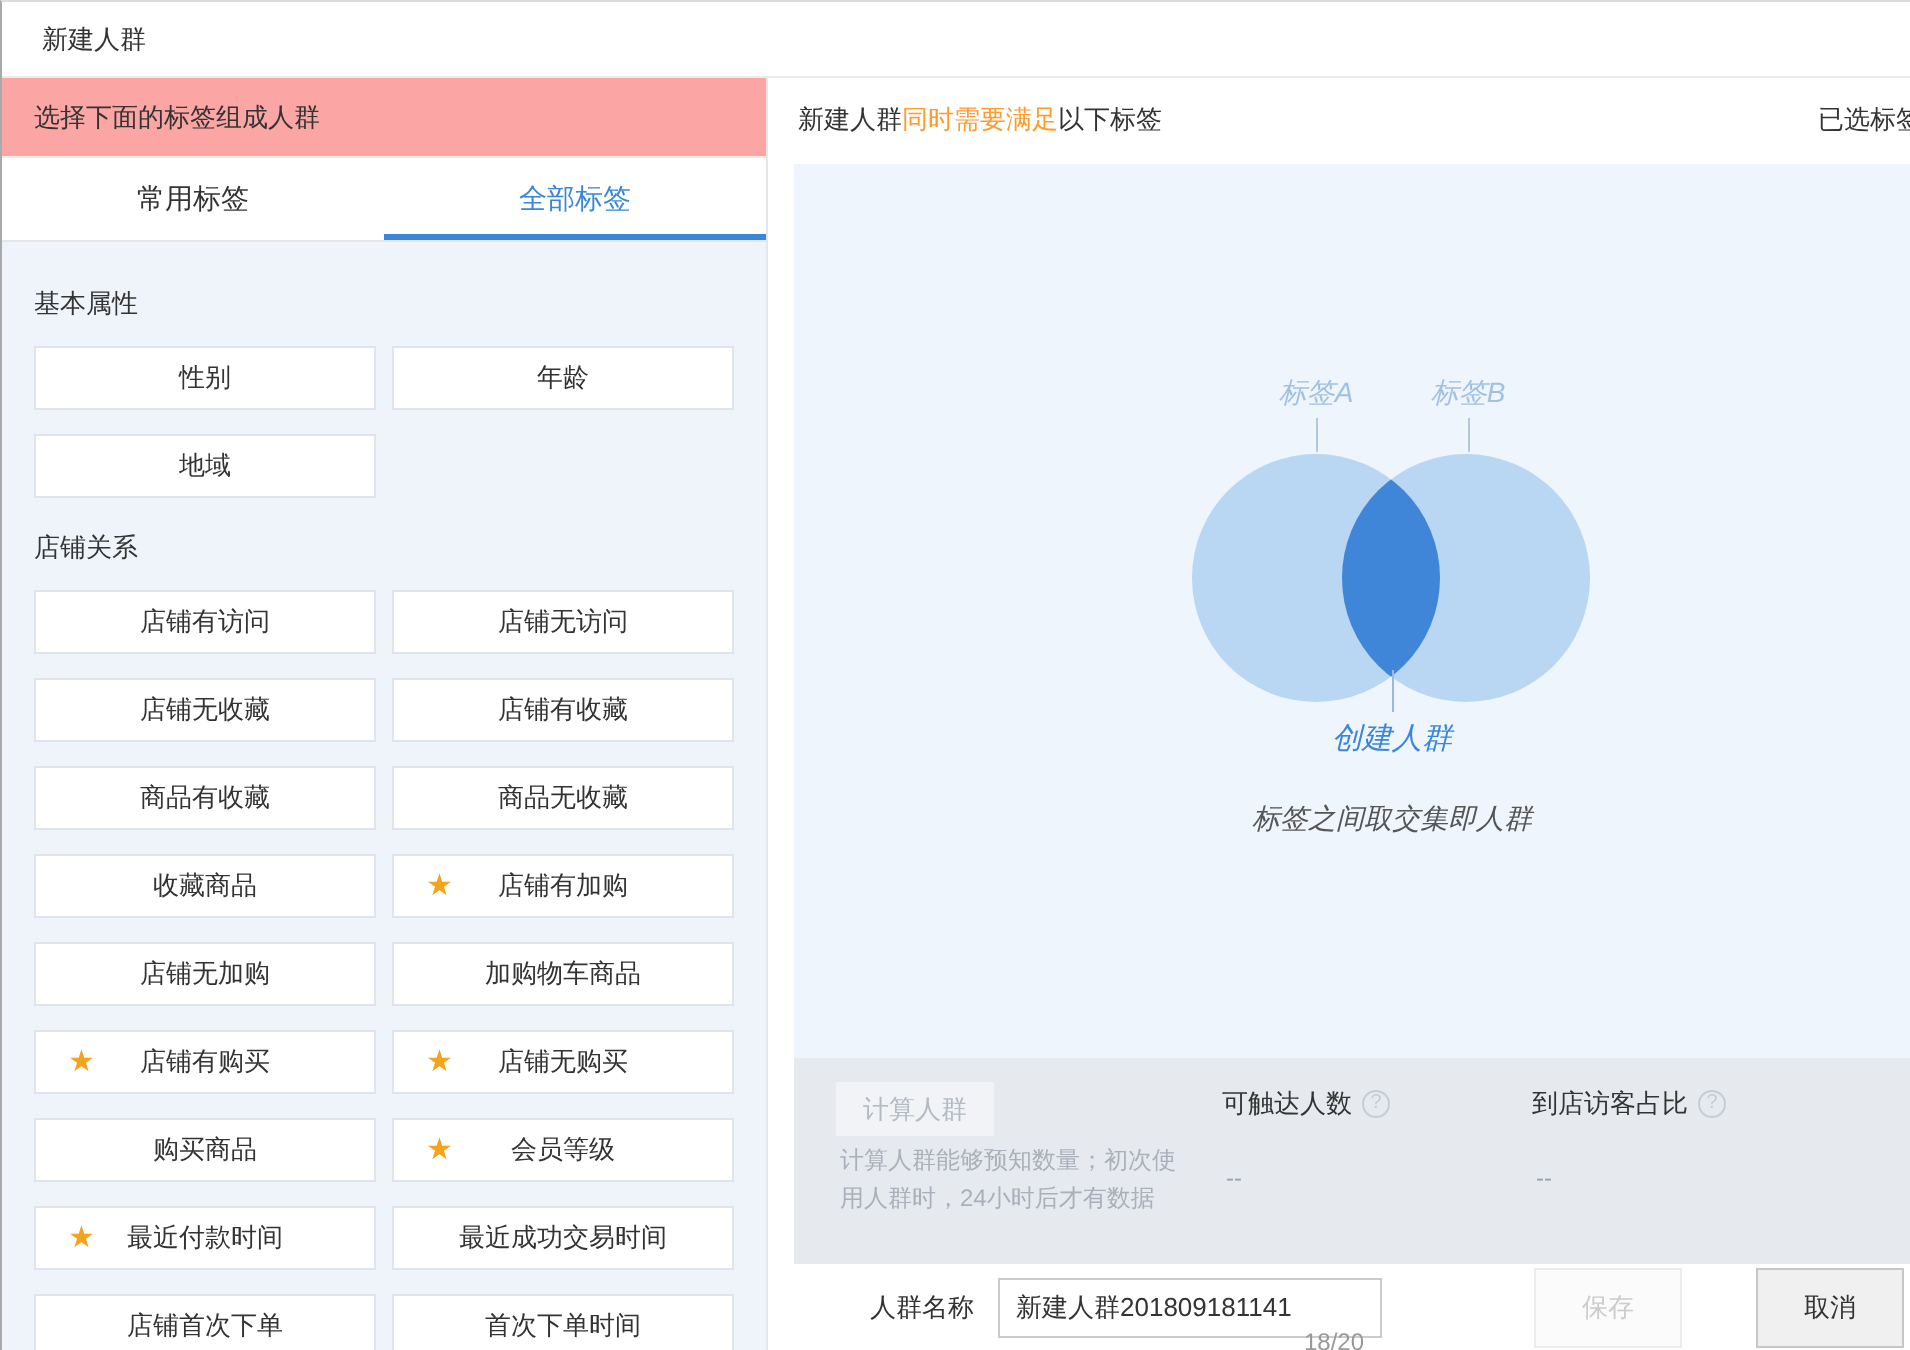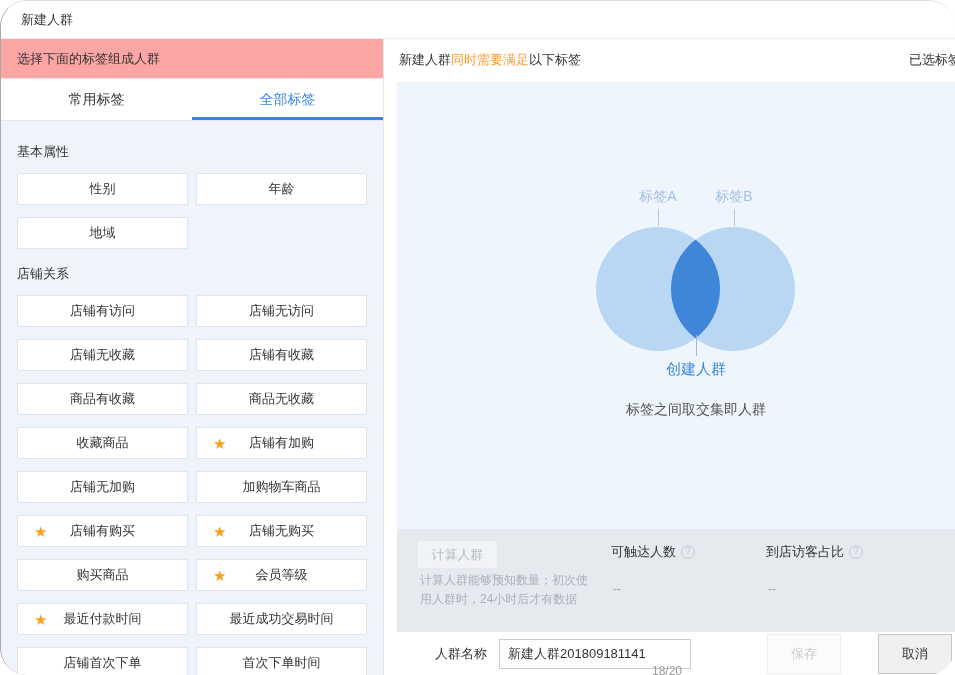--- a/index.html
+++ b/index.html
@@ -1,18 +1,18 @@
 <!DOCTYPE html>
 <html><head>
 <meta charset="utf-8">
 <style>
   * { box-sizing: border-box; margin: 0; padding: 0; }
   html,body { width:955px; height:675px; overflow:hidden; }
   body { font-family:"Liberation Sans","DejaVu Sans",sans-serif; background:#fff; color:#333; }
-  .dialog { position:relative; width:955px; height:675px; border-left:1px solid #a9a9a9; border-top:1px solid #dcdcdc; overflow:hidden;border-radius:27px; }
+  .dialog { position:relative; width:955px; height:675px; border-left:1px solid #a9a9a9; border-top:1px solid #dcdcdc; overflow:hidden; }
 
   
   .title-bar { height:38px; border-bottom:1px solid #ececec; display:flex; align-items:center; padding-left:20px; font-size:13px; color:#333; background:#fff; }
 
   .body-row { display:flex; height:636px; }
 
   
   .left-col { width:383px; flex:none; display:flex; flex-direction:column; border-right:1px solid #e4e6e9; background:#fca5a5; }
   .left-header { height:39px; display:flex; align-items:center; padding-left:16px; font-size:13px; color:#333; }
   .tabs { height:43px; border-top:1px solid #ebebeb; border-bottom:1px solid #e6e6e6; display:flex; background:#fff; }
@@ -23,21 +23,21 @@
   .tag-grid { display:grid; grid-template-columns:171px 171px; column-gap:8px; row-gap:12px; }
   .tag-btn { position:relative; height:32px; border:1px solid #dfe5ec; background:#fff; display:flex; align-items:center; justify-content:center; font-size:13px; color:#333; cursor:pointer; }
   .tag-btn .star { position:absolute; left:16px; top:50%; transform:translateY(-50%); color:#f7a21b; font-size:15px; line-height:1; }
 
   
   .right-col { flex:1; margin-left:13px; display:flex; flex-direction:column; background:#fff; }
   .right-header { height:44px; display:flex; align-items:center; justify-content:space-between; font-size:13px; color:#333; padding-left:2px; }
   .hl-orange { color:#ff9a2b; }
   .selected-label { white-space:nowrap; margin-right:-6px; }
 
-  .blue-panel { height:461px; background:#eff5fd; position:relative; }
+  .blue-panel { height:461px; background:#eff5fd; position:relative;font-style:italic; }
   .venn { position:absolute; left:149px; top:106px; width:300px; height:232px; }
   .venn-label { position:absolute; transform:translateX(-50%); font-size:14px; color:#a2c0e4; white-space:nowrap; }
   .venn-label.a { left:112px; top:0; }
   .venn-label.b { left:188px; top:0; }
   .conn { position:absolute; width:1px; background:#b2c9e4; }
   .conn.a { left:112px; top:21px; height:17px; }
   .conn.b { left:188px; top:21px; height:17px; }
   .conn.c { left:150px; top:147px; height:21px; background:#9db8da; }
   .venn-svg { position:absolute; left:0; top:39px; }
   .venn-result { position:absolute; left:150px; top:172px; transform:translateX(-50%); font-size:15px; color:#3a87d9; white-space:nowrap; }

